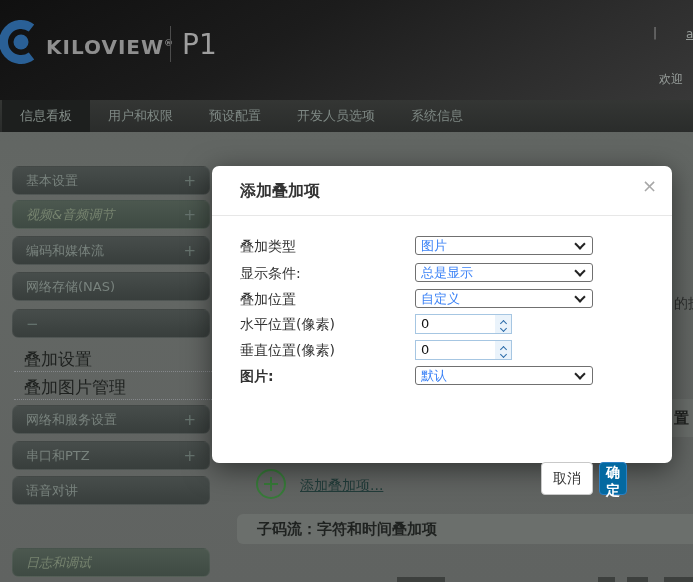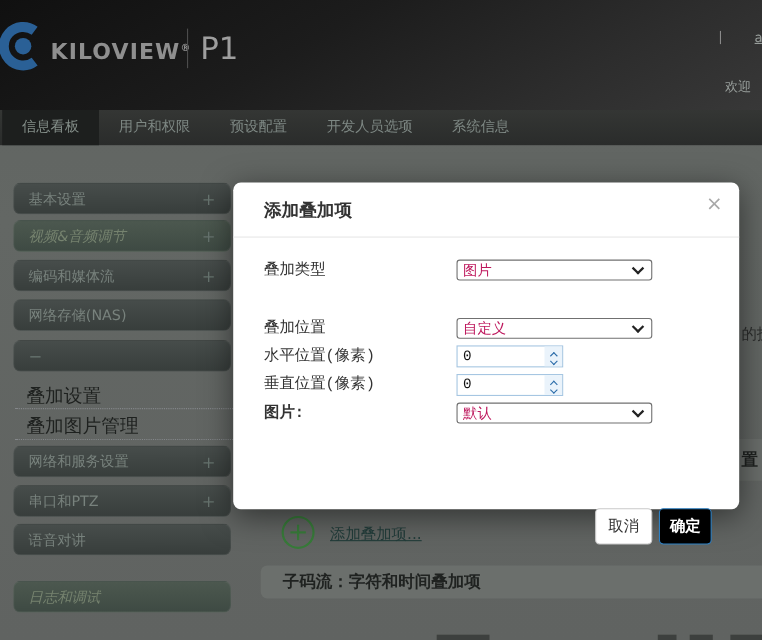--- a/index.html
+++ b/index.html
@@ -49,42 +49,42 @@
   .bg-band{position:absolute;left:460px;top:399px;width:250px;height:38px;border-radius:6px;background:#696d6a;}
   .bg-band span{position:absolute;left:214px;top:10px;font-size:15px;font-weight:bold;color:#1f2220;}
   .bg-frag{position:absolute;left:674px;top:295px;font-size:14px;color:#2c2e2d;white-space:nowrap;}
   .strip{position:absolute;top:577px;height:5px;background:#3d403e;}
   
   .modal{position:absolute;left:212px;top:166px;width:460px;height:297px;background:#ffffff;
     border-radius:7px;box-shadow:0 6px 28px rgba(0,0,0,0.5);z-index:10;}
   .mtitle{position:absolute;left:28px;top:15px;font-size:16px;font-weight:600;color:#333333;}
   .mclose{position:absolute;right:15px;top:11px;font-size:18px;color:#a8a8a8;cursor:pointer;line-height:18px;}
   .mdivider{position:absolute;left:0;top:49px;width:100%;height:1px;background:#e7e7e7;}
-  .mrow{position:absolute;left:28px;width:404px;height:20px;font-family:Liberation Mono, monospace;}
+  .mrow{position:absolute;left:28px;width:404px;height:20px;}
   .mlabel{font-size:14px;color:#333333;line-height:20px;white-space:nowrap;}
   .mlabel.bold{font-weight:bold;}
   .mselect{position:absolute;left:175px;top:0;width:178px;height:19px;border:1px solid #707070;
     border-radius:3px;background:#fff;display:flex;align-items:center;justify-content:space-between;
     padding:0 8px 0 5px;box-sizing:border-box;cursor:pointer;}
-  .sval{font-size:13px;color:#be185d;white-space:nowrap;}
+  .sval{font-size:13px;color:#3b82f6;white-space:nowrap;}
   .mnumber{position:absolute;left:175px;top:0;width:97px;height:20px;border:1px solid #a6c6e2;
     background:#fff;display:flex;align-items:stretch;box-sizing:border-box;cursor:text;}
   .nval{flex:1;font-size:13px;color:#111;padding-left:5px;line-height:18px;}
   .spin{width:16px;display:flex;flex-direction:column;align-items:center;justify-content:center;
     gap:3px;background:#eaf3fb;cursor:pointer;}
   .chev{display:inline-block;width:6px;height:6px;border-right:2px solid #222222;
     border-bottom:2px solid #222222;transform:rotate(45deg);margin-top:-3px;}
   .chev.small{width:4px;height:4px;border-width:1.5px;}
   .chev.up{transform:rotate(-135deg);margin-top:3px;}
   .chev.blue{border-color:#2b6ca9;}
   .chev.light{border-color:#cfcfcf;width:5px;height:5px;margin-top:-2px;}
   .btn{position:absolute;top:248px;height:33px;border-radius:4px;font-size:14px;cursor:pointer;
     font-family:"DejaVu Sans","Liberation Sans",sans-serif;margin-top:48px;}
   .btn-cancel{left:329px;width:52px;background:#ffffff;border:1px solid #c9c9c9;color:#333333;}
-  .btn-ok{left:387px;width:48px;background:#000000;border:1px solid #2e81c4;color:#ffffff;font-weight:600;}
+  .btn-ok{left:387px;width:28px;background:#0369a1;border:1px solid #2e81c4;color:#ffffff;font-weight:600;}
 </style>
 </head>
 <body>
 
 <div class="stage">
 
   <header class="hdr">
     <svg class="logo" width="46" height="56" viewBox="0 0 46 56">
       <path d="M 33.5 14 A 17.5 17.5 0 1 0 33.5 42" fill="none" stroke="#2a6096" stroke-width="9"></path>
       <circle cx="23" cy="28" r="7.5" fill="#2a6096"></circle>
@@ -137,21 +137,21 @@
     <span class="expander">+</span>
   </div>
   <div class="side-btn" style="top:441px">
     <span>串口和PTZ</span>
     <span class="expander">+</span>
   </div>
   <div class="side-btn" style="top:476px">
     <span>语音对讲</span>
     <span class="expander"></span>
   </div>
-  <div class="side-btn green" style="top:528px">
+  <div class="side-btn green" style="top:548px">
     <span>日志和调试</span>
     <span class="expander"></span>
   </div>
 
   <span class="bg-frag">的技</span>
   <div class="bg-band">
     <span>置</span>
   </div>
   <span class="plus-circle"></span>
   <a class="add-link">添加叠加项...</a>
@@ -169,20 +169,27 @@
     <div class="mdivider"></div>
 
     <div class="mrow" style="top:70px">
       <span class="mlabel">叠加类型</span>
       <div class="mselect">
         <span class="sval">图片</span>
         <span class="chev"></span>
       </div>
     </div>
 
+    <div class="mrow" style="top:97px">
+      <span class="mlabel">显示条件:</span>
+      <div class="mselect">
+        <span class="sval">总是显示</span>
+        <span class="chev"></span>
+      </div>
+    </div>
 
     <div class="mrow" style="top:123px">
       <span class="mlabel">叠加位置</span>
       <div class="mselect">
         <span class="sval">自定义</span>
         <span class="chev"></span>
       </div>
     </div>
 
     <div class="mrow" style="top:148px">

